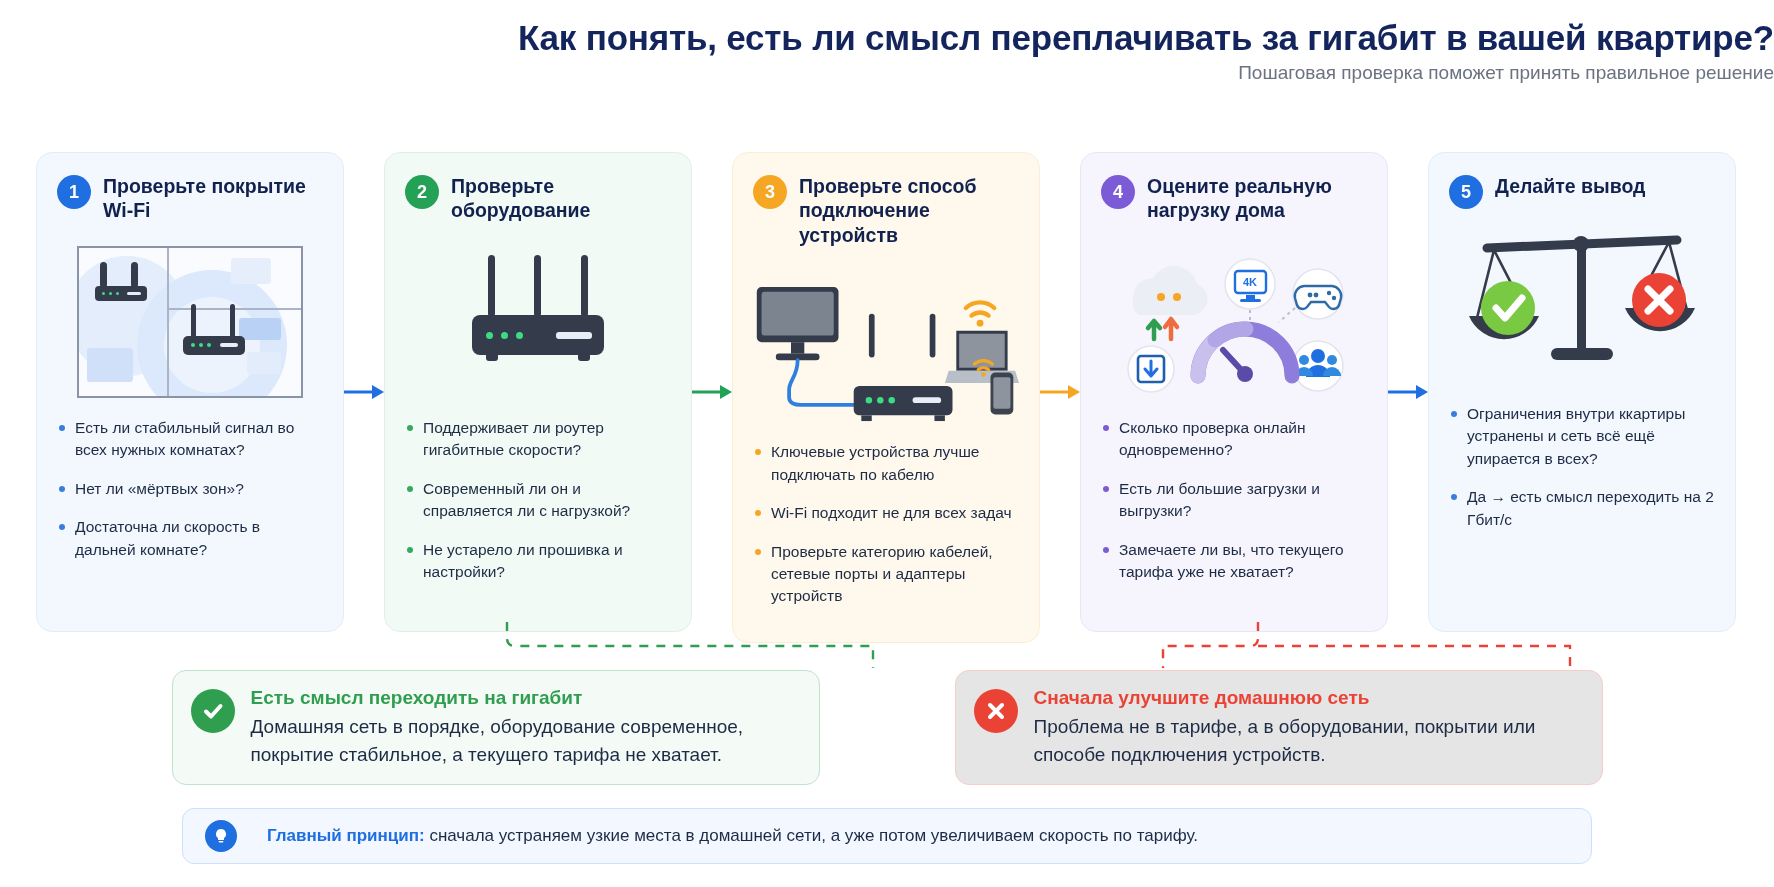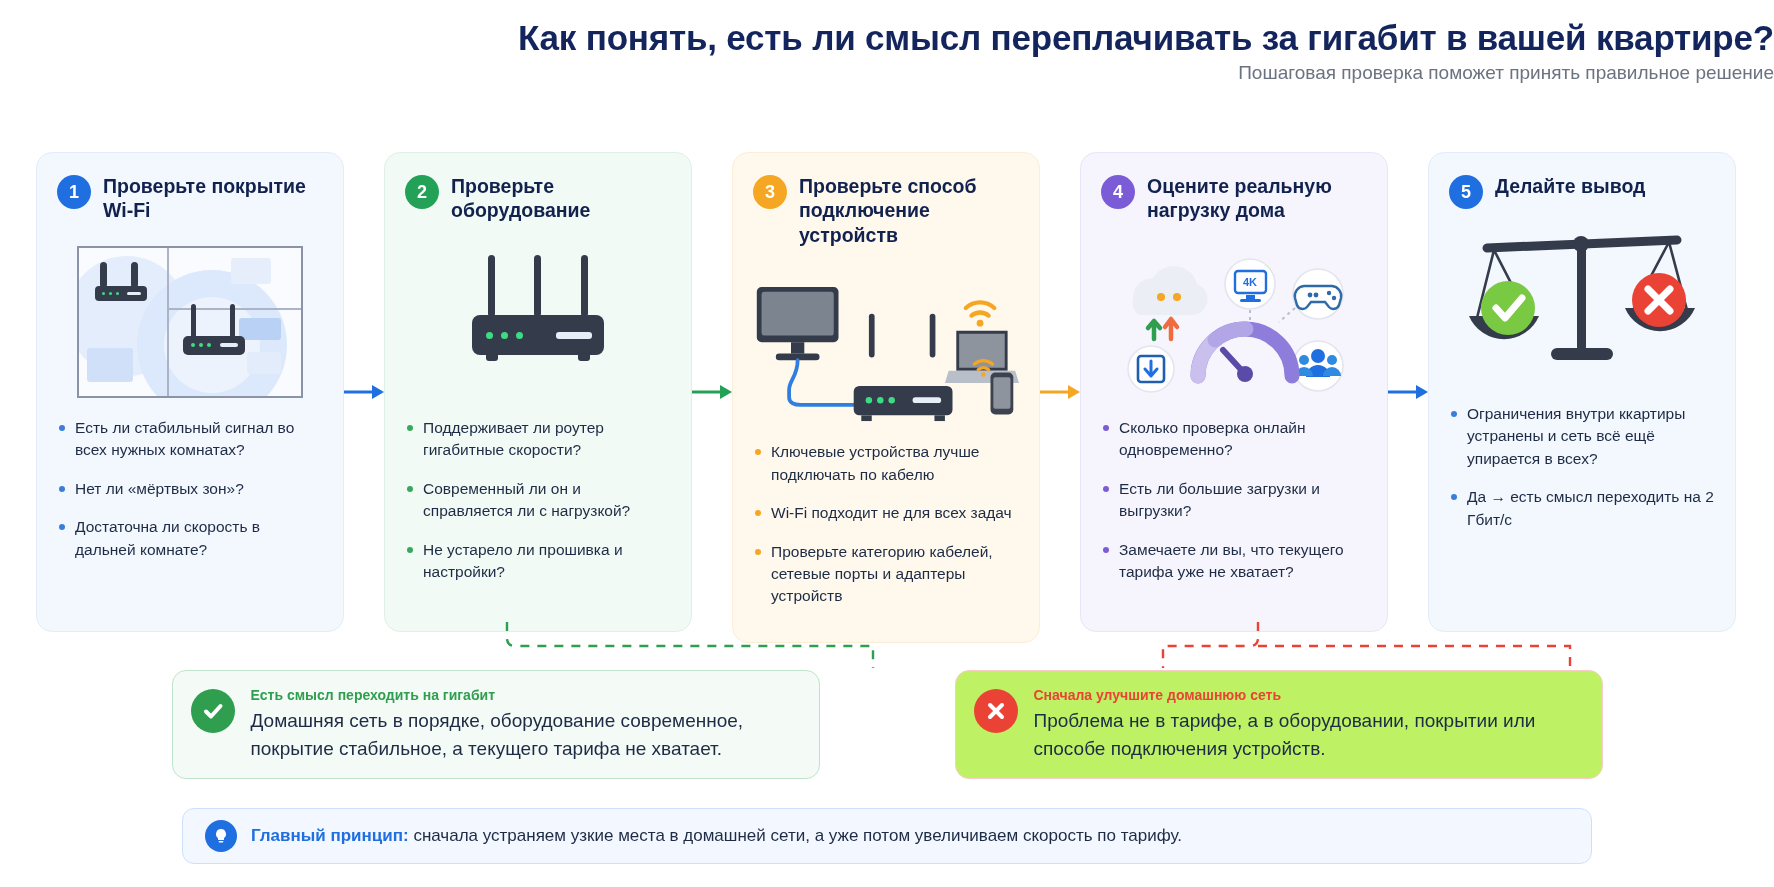--- a/index.html
+++ b/index.html
@@ -117,45 +117,45 @@
     left: 0; width: 1774px;
     display: flex; justify-content: center; gap: 135px;
   }
   .verdict {
     width: 648px;
     border-radius: 14px;
     padding: 16px 20px 16px 18px;
     display: flex; align-items: flex-start; gap: 16px;
   }
   .verdict.ok  { background: #f4fbf6; border: 1.5px solid #bfe4cb; }
-  .verdict.bad { background: #bef264; border: 1.5px solid #f8ccc7; }
+  .verdict.bad { background: #e5e5e5; border: 1.5px solid #f8ccc7; }
 
   .vicon {
     width: 44px; height: 44px; border-radius: 50%;
     display: flex; align-items: center; justify-content: center;
     flex: 0 0 44px; margin-top: 2px;
   }
   .vicon.ok  { background: #2f9e4f; }
   .vicon.bad { background: #ea4335; }
   .vicon svg { display:block; }
 
-  .vtitle { font-size: 14px; font-weight: bold; margin-bottom: 4px; }
+  .vtitle { font-size: 19px; font-weight: bold; margin-bottom: 4px; }
   .vtitle.ok  { color: #2f9e4f; }
   .vtitle.bad { color: #ea4335; }
   .vtext { font-size: 19px; line-height: 1.45; color: #1d2b45; }
 
   
   .principle {
     position: absolute;
     top: 808px; left: 182px;
     width: 1410px; height: 56px;
     background: #f3f7ff;
     border: 1.5px solid #cfe0fb;
     border-radius: 12px;
-    display: flex; align-items: center; gap: 14px;
+    display: flex; align-items: center; gap: 30px;
     padding: 0 22px;
     text-align: center;
   }
   .bulb {
     width: 32px; height: 32px; border-radius: 50%;
     background: #1f6fe0;
     display: flex; align-items: center; justify-content: center;
     flex: 0 0 32px;
   }
   .principle-text { font-size: 17px; color: #1d2b45; }

